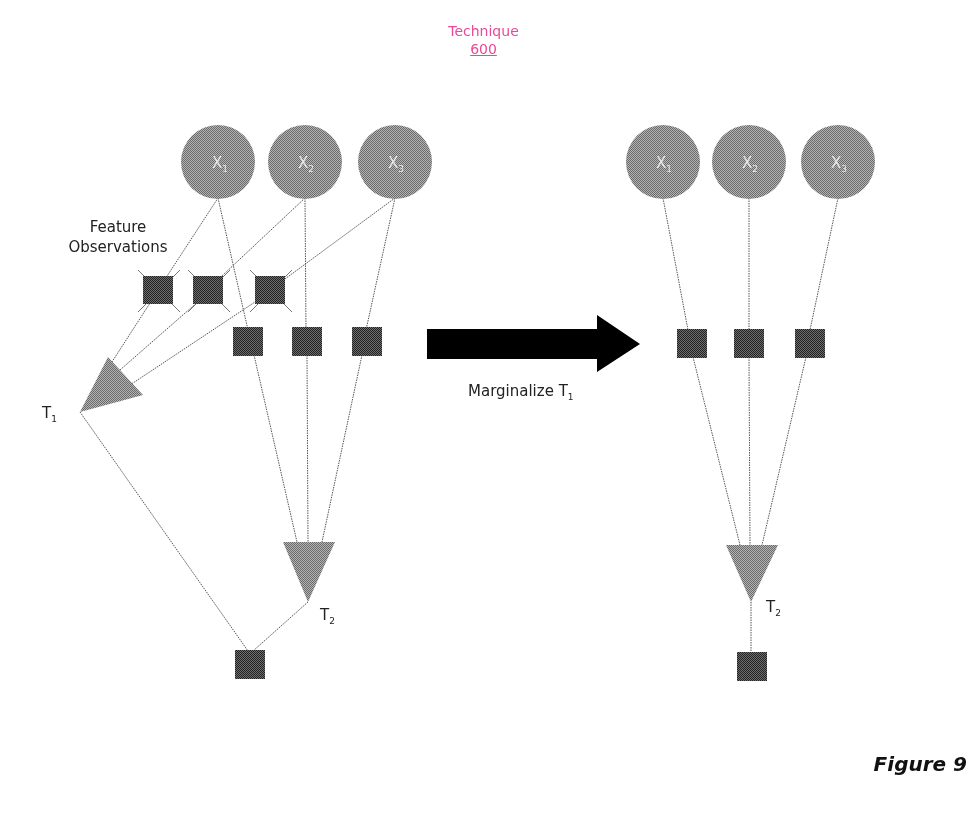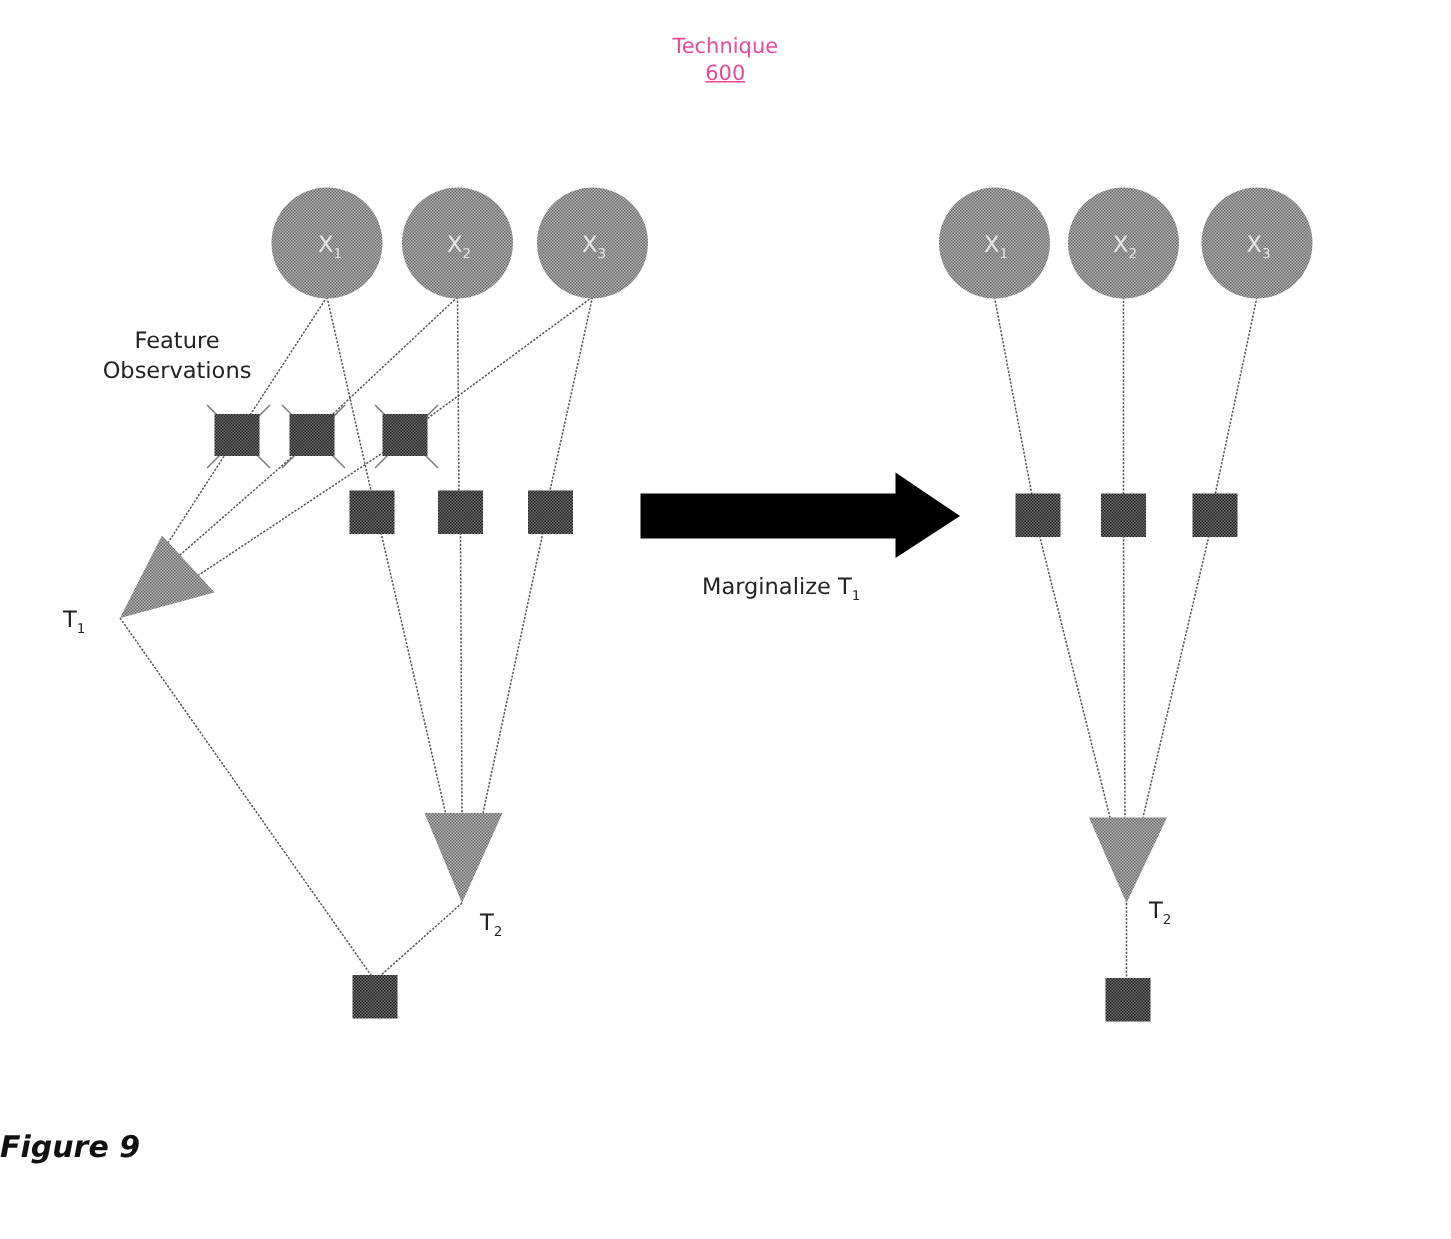--- a/index.html
+++ b/index.html
@@ -1,20 +1,20 @@
 <!DOCTYPE html>
 <html><head>
   <meta charset="utf-8">
   <style>
     html, body { margin: 0; padding: 0; background: #ffffff; }
     body { width: 967px; height: 826px; position: relative; overflow: hidden; font-family: "DejaVu Sans", sans-serif; }
     #header { position: absolute; left: 0; top: 22px; width: 967px; text-align: center; font-size: 14px; color: #ec4899; line-height: 18px; }
     #header .num { text-decoration: underline; }
     #diagram { position: absolute; left: 0; top: 0; }
-    #fig-caption { position: absolute; left: 0; top: 752px; width: 967px; text-align: left; font-family: "DejaVu Sans", sans-serif; font-size: 20px; font-weight: bold; font-style: italic; color: #111; }
+    #fig-caption { position: absolute; left: 0; top: 752px; width: 967px; text-align: right; font-family: "DejaVu Sans", sans-serif; font-size: 20px; font-weight: bold; font-style: italic; color: #111; }
     .lbl { font-family: "DejaVu Sans", sans-serif; fill: #222; }
   </style>
 </head>
 <body>
 
 <div id="header">
   <div>Technique</div>
   <div class="num">600</div>
 </div>
 

